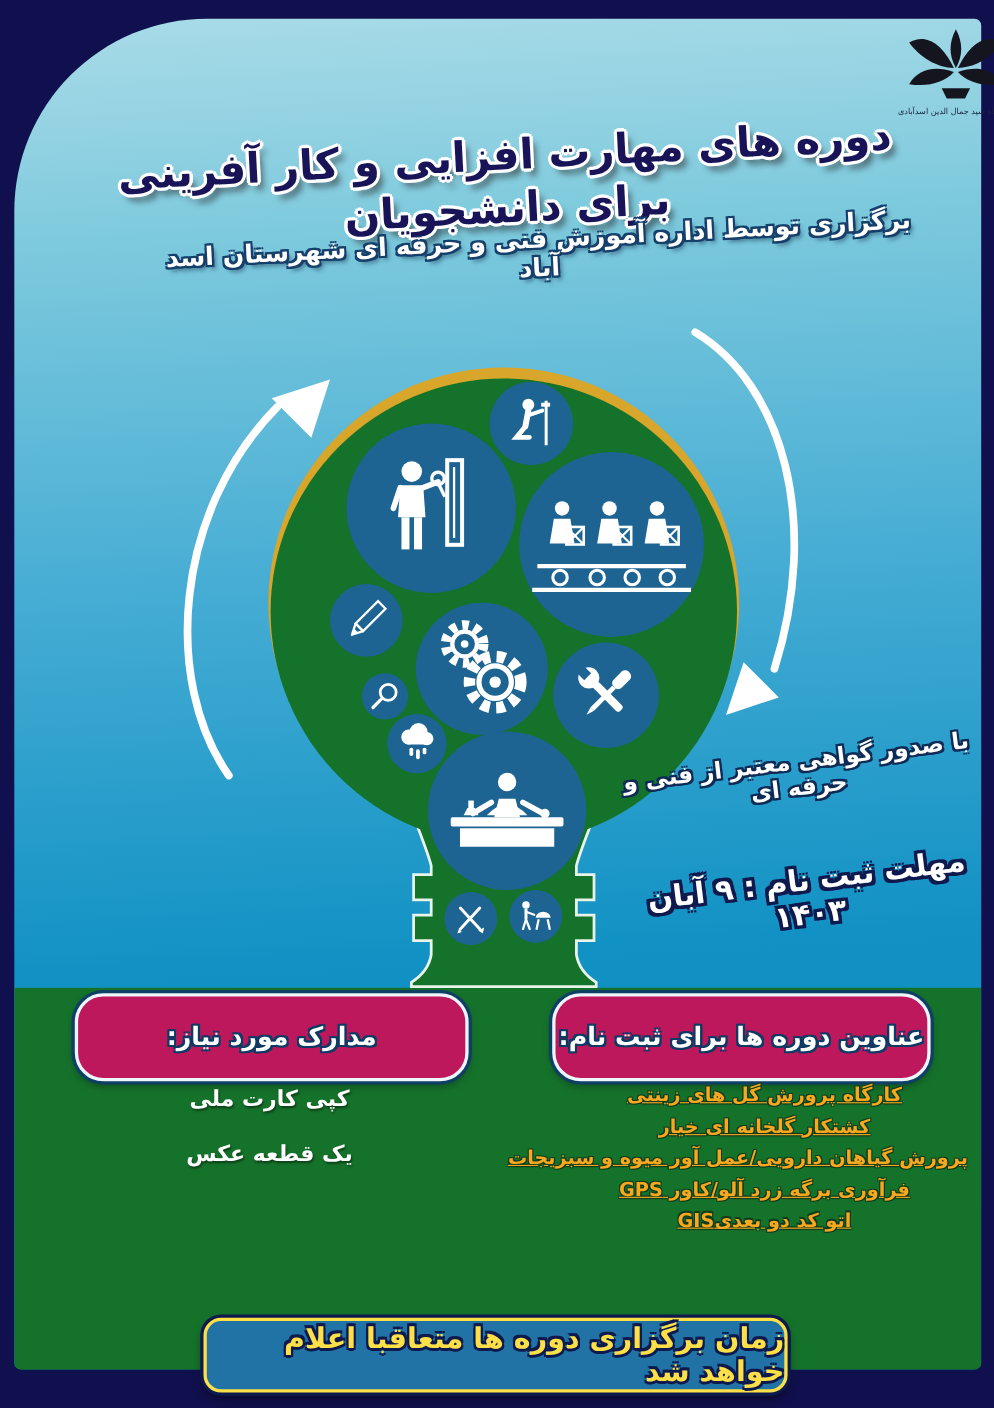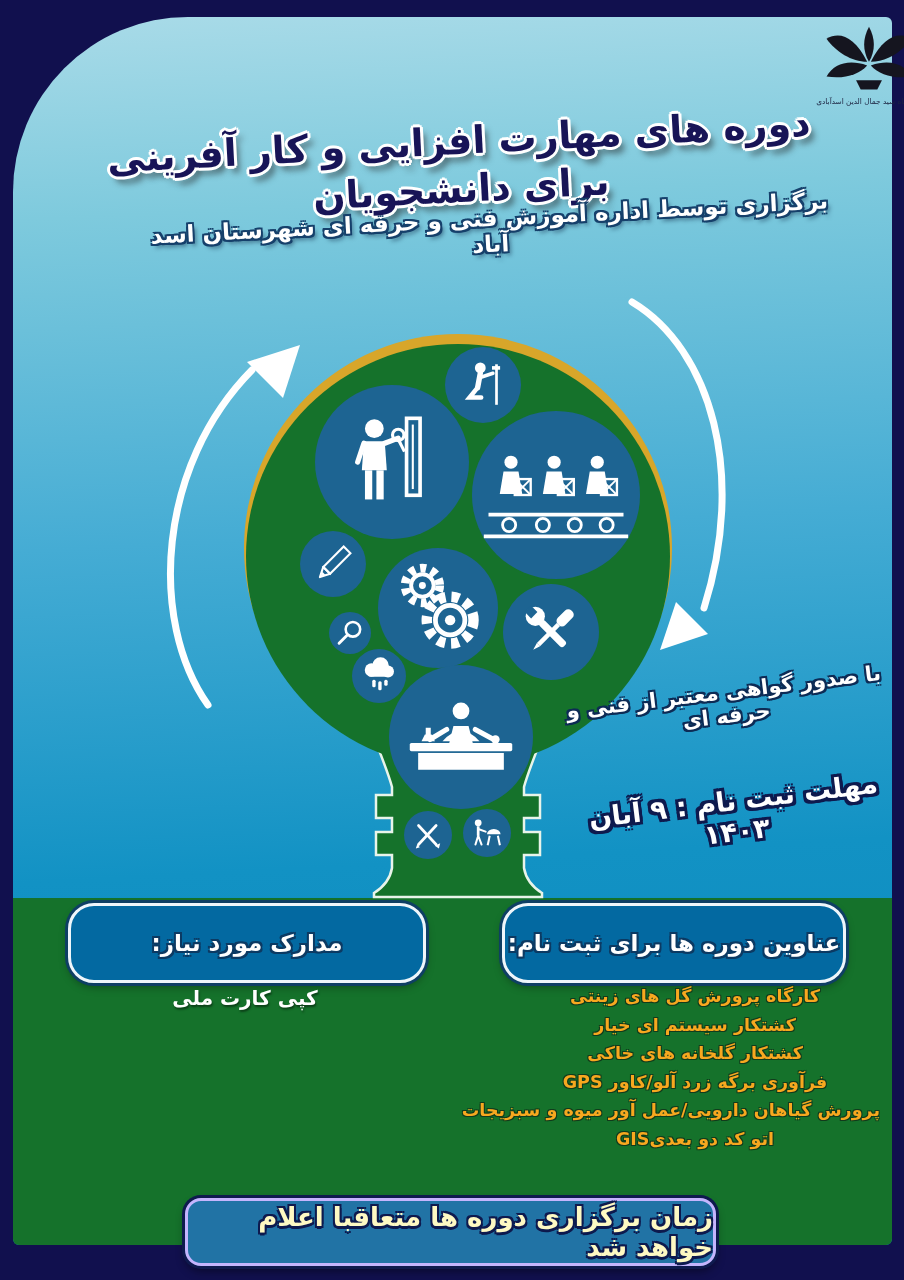--- a/index.html
+++ b/index.html
@@ -55,47 +55,48 @@
     text-shadow:-2px -2px 0 #0d2b55,2px -2px 0 #0d2b55,-2px 2px 0 #0d2b55,2px 2px 0 #0d2b55,0 2px 0 #0d2b55,0 -2px 0 #0d2b55;
   }
   .deadline{
     position:absolute;left:575px;top:785px;width:320px;text-align:center;direction:rtl;
     font-size:27px;font-weight:bold;color:#fff;
     transform:rotate(-7deg);
     text-shadow:-3px -3px 0 #0e1a4e,3px -3px 0 #0e1a4e,-3px 3px 0 #0e1a4e,3px 3px 0 #0e1a4e,0 3px 0 #0e1a4e,0 -3px 0 #0e1a4e,3px 0 0 #0e1a4e,-3px 0 0 #0e1a4e;
   }
   
   .pill{
-    position:absolute;top:903px;height:74px;background:#0369a1;
+    position:absolute;top:903px;height:74px;background:#be185d;
     border:3px solid #eef6fb;border-radius:26px;
     box-shadow:0 0 0 3px #0e3f64,0 4px 8px rgba(0,0,0,.35);
     display:flex;align-items:center;justify-content:center;
     direction:rtl;font-size:23px;font-weight:bold;color:#fff;
     text-shadow:-2px -2px 0 #0c3a63,2px -2px 0 #0c3a63,-2px 2px 0 #0c3a63,2px 2px 0 #0c3a63,0 2px 0 #0c3a63,0 -2px 0 #0c3a63;
   }
   .pill-docs{left:68px;width:352px;}
   .pill-courses{left:502px;width:338px;}
   
   .doc-list{position:absolute;left:80px;top:988px;width:330px;text-align:center;direction:rtl;}
   .doc-item{
     font-size:20px;font-weight:bold;color:#fff;line-height:1;margin-bottom:30px;
     text-shadow:1px 2px 2px rgba(8,40,16,.7);
   }
   .course-list{position:absolute;left:510px;top:982px;width:370px;text-align:center;direction:rtl;}
   .course-item{
     font-size:17.5px;font-weight:bold;color:#f7a81f;line-height:28.6px;white-space:nowrap;
     text-shadow:-1px -1px 0 #123b1c,1px -1px 0 #123b1c,-1px 1px 0 #123b1c,1px 1px 0 #123b1c;
+    text-decoration:underline;
   }
   
   .footer-banner{
     position:absolute;left:185px;top:1198px;width:525px;height:62px;
-    background:#2173a5;border:3px solid #c4b5fd;border-radius:16px;
+    background:#2173a5;border:3px solid #fde047;border-radius:16px;
     box-shadow:0 0 0 3px #0e1a4e,0 5px 10px rgba(0,0,0,.45);
     display:flex;align-items:center;justify-content:center;
-    direction:rtl;font-size:26px;font-weight:bold;color:#fef9c3;
+    direction:rtl;font-size:26px;font-weight:bold;color:#fde047;
     text-shadow:-2px -2px 0 #0e1a4e,2px -2px 0 #0e1a4e,-2px 2px 0 #0e1a4e,2px 2px 0 #0e1a4e,0 3px 0 #0e1a4e,0 -2px 0 #0e1a4e;
   }
 </style>
 </head>
 <body>
 
 <div class="panel">
   <div class="green-band"></div>
 </div>
 
@@ -284,24 +285,24 @@
 <div class="subtitle">برگزاری توسط اداره آموزش فنی و حرفه ای شهرستان اسد آباد</div>
 
 <div class="cert-note">با صدور گواهی معتبر از فنی و حرفه ای</div>
 <div class="deadline">مهلت ثبت نام : ۹ آبان ۱۴۰۳</div>
 
 <div class="pill pill-docs">مدارک مورد نیاز:</div>
 <div class="pill pill-courses">عناوین دوره ها برای ثبت نام:</div>
 
 <div class="doc-list">
   <div class="doc-item">کپی کارت ملی</div>
+  <div class="doc-item">یک قطعه عکس</div>
 </div>
 
 <div class="course-list">
   <div class="course-item">کارگاه پرورش گل های زینتی</div>
-  <div class="course-item">کشتکار سیستم ای خیار</div>
-  <div class="course-item">کشتکار گلخانه های خاکی</div>
+  <div class="course-item">کشتکار گلخانه ای خیار</div>
+  <div class="course-item">پرورش گیاهان دارویی/عمل آور میوه و سبزیجات</div>
   <div class="course-item">فرآوری برگه زرد آلو/کاور GPS</div>
-  <div class="course-item">پرورش گیاهان دارویی/عمل آور میوه و سبزیجات</div>
   <div class="course-item">اتو کد دو بعدیGIS</div>
 </div>
 
 <div class="footer-banner">زمان برگزاری دوره ها متعاقبا اعلام خواهد شد</div>
 
 </body></html>

